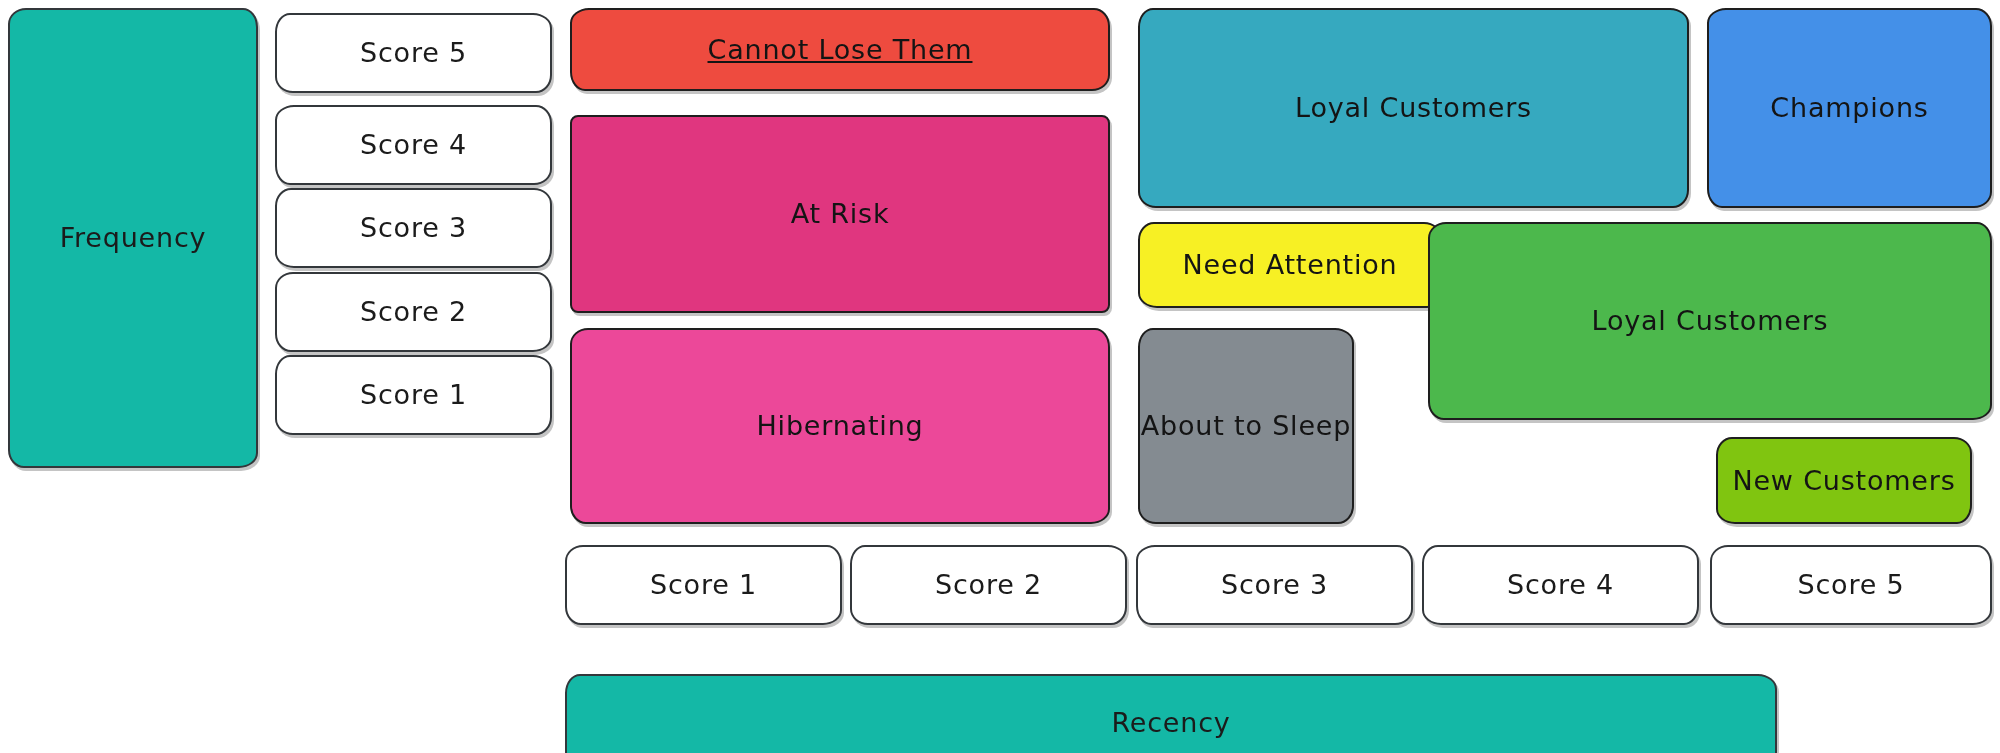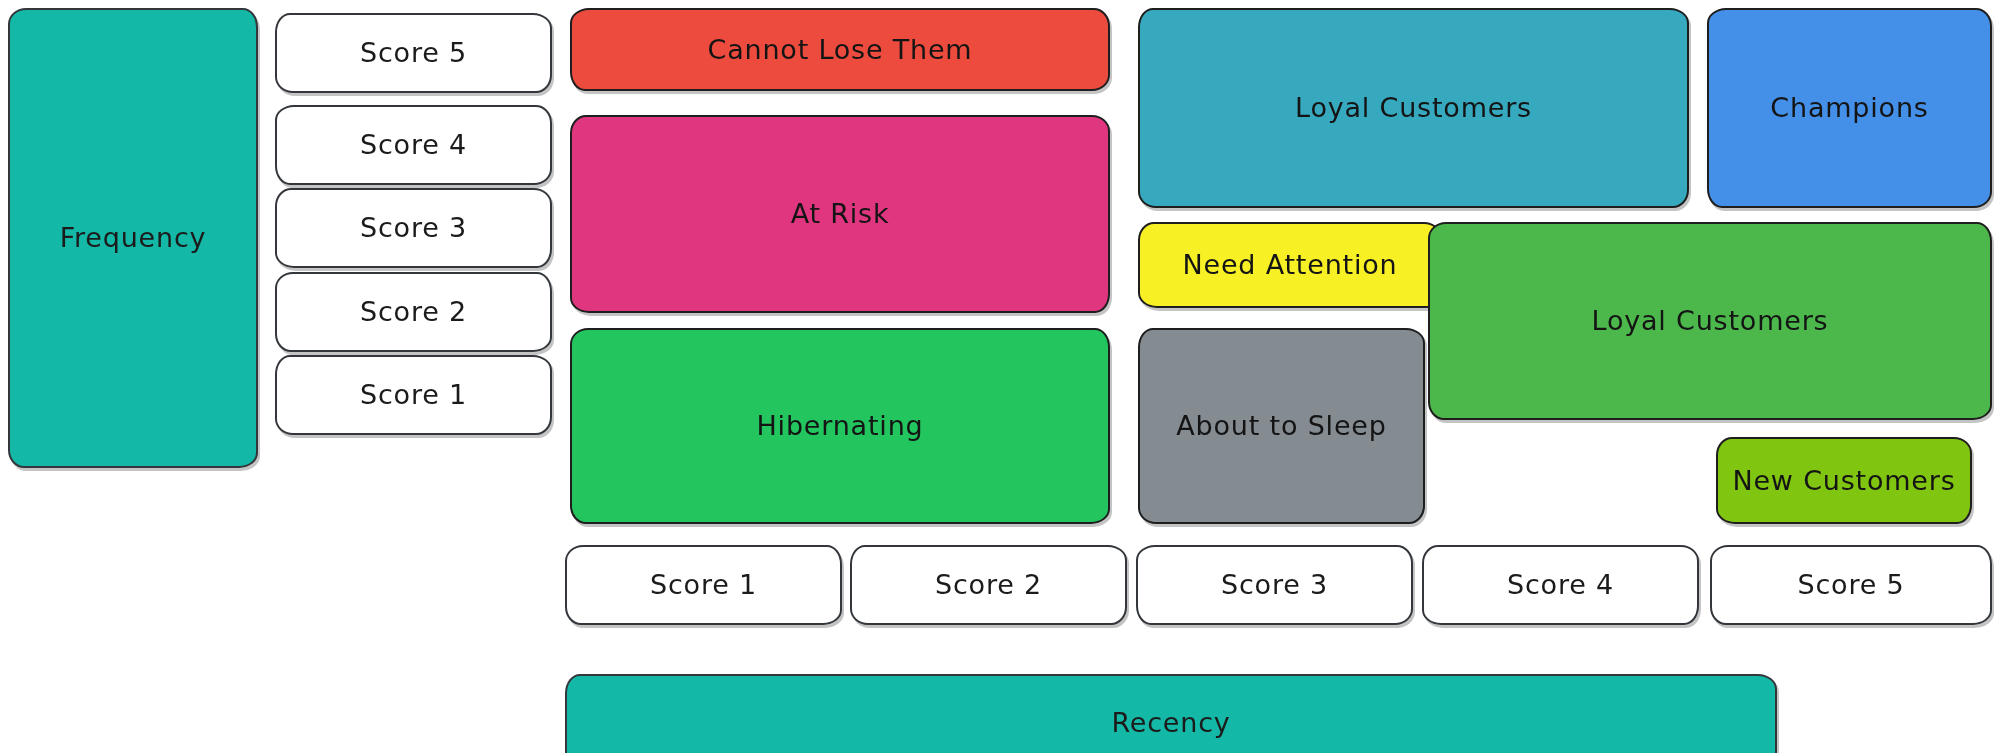--- a/index.html
+++ b/index.html
@@ -75,49 +75,49 @@
   <div class="box score-box sk4" style="left:275px; top:188px; width:277px; height:80px;">
     <span class="lbl">Score 3</span>
   </div>
   <div class="box score-box sk1" style="left:275px; top:272px; width:277px; height:80px;">
     <span class="lbl">Score 2</span>
   </div>
   <div class="box score-box sk2" style="left:275px; top:355px; width:277px; height:80px;">
     <span class="lbl">Score 1</span>
   </div>
 
-  <div class="box seg sk3" style="left:570px; top:8px; width:540px; height:83px; background:#ee4b3f;">
+  <div class="box seg sk3" style="left:570px; top:8px; width:540px; height:83px; background:#ee4b3f;text-decoration:underline;">
     <span class="lbl">Cannot Lose Them</span>
   </div>
 
-  <div class="box seg sk4" style="left:570px; top:115px; width:540px; height:198px; background:#e0367f;">
+  <div class="box seg sk4" style="left:570px; top:115px; width:540px; height:198px; background:#e0367f;border-radius:8px;">
     <span class="lbl">At Risk</span>
   </div>
 
-  <div class="box seg sk1" style="left:570px; top:328px; width:540px; height:196px; background:#22c55e;">
+  <div class="box seg sk1" style="left:570px; top:328px; width:540px; height:196px; background:#ec4899;">
     <span class="lbl">Hibernating</span>
   </div>
 
   <div class="box seg sk2" style="left:1138px; top:8px; width:551px; height:200px; background:#36a9bf;">
     <span class="lbl">Loyal Customers</span>
   </div>
 
   <div class="box seg sk3" style="left:1707px; top:8px; width:285px; height:200px; background:#4490e8;align-items:center;">
     <span class="lbl">Champions</span>
   </div>
 
   <div class="box seg sk4" style="left:1138px; top:222px; width:304px; height:86px; background:#f7f024;">
     <span class="lbl">Need Attention</span>
   </div>
 
   <div class="box seg sk1" style="left:1428px; top:222px; width:564px; height:198px; background:#4cb84c;">
     <span class="lbl">Loyal Customers</span>
   </div>
 
-  <div class="box seg sk2" style="left:1138px; top:328px; width:287px; height:196px; background:#848b91;">
+  <div class="box seg sk2" style="left:1138px; top:328px; width:216px; height:196px; background:#848b91;">
     <span class="lbl">About to Sleep</span>
   </div>
 
 
   <div class="box seg sk4" style="left:1716px; top:437px; width:256px; height:87px; background:#80c510;text-align:center;">
     <span class="lbl">New Customers</span>
   </div>
 
   <div class="box score-box sk1" style="left:565px; top:545px; width:277px; height:80px;">
     <span class="lbl">Score 1</span>

